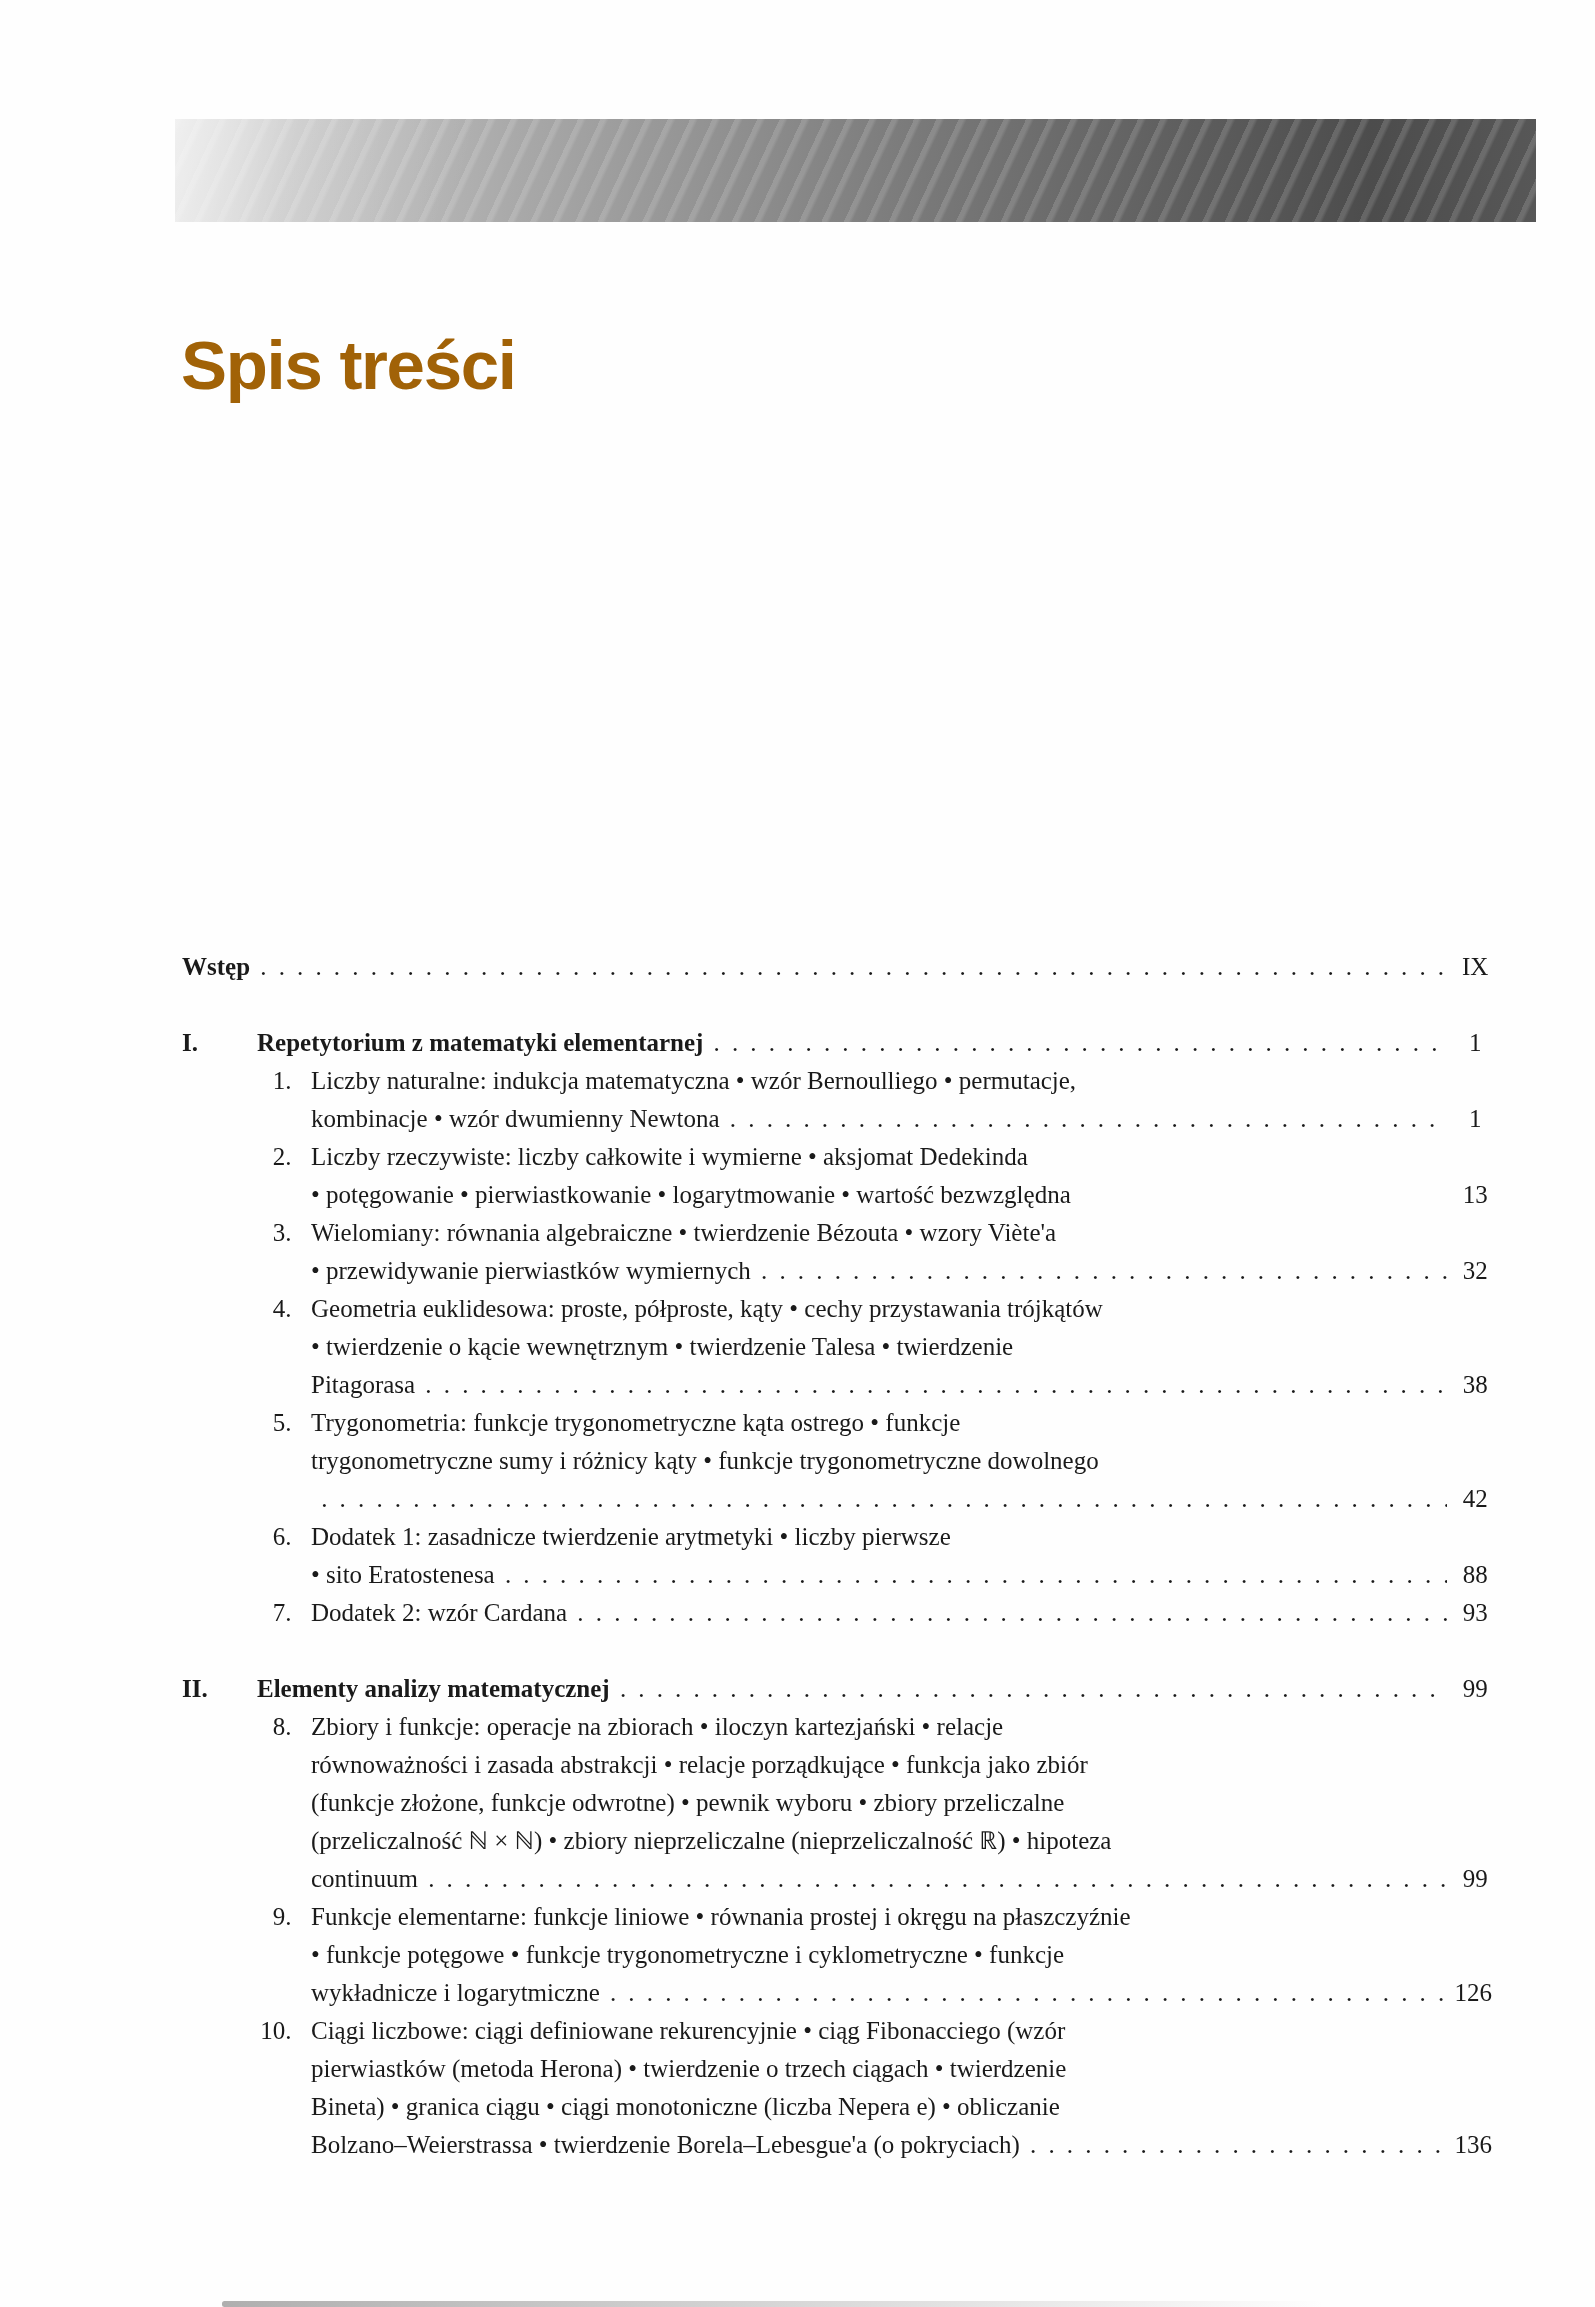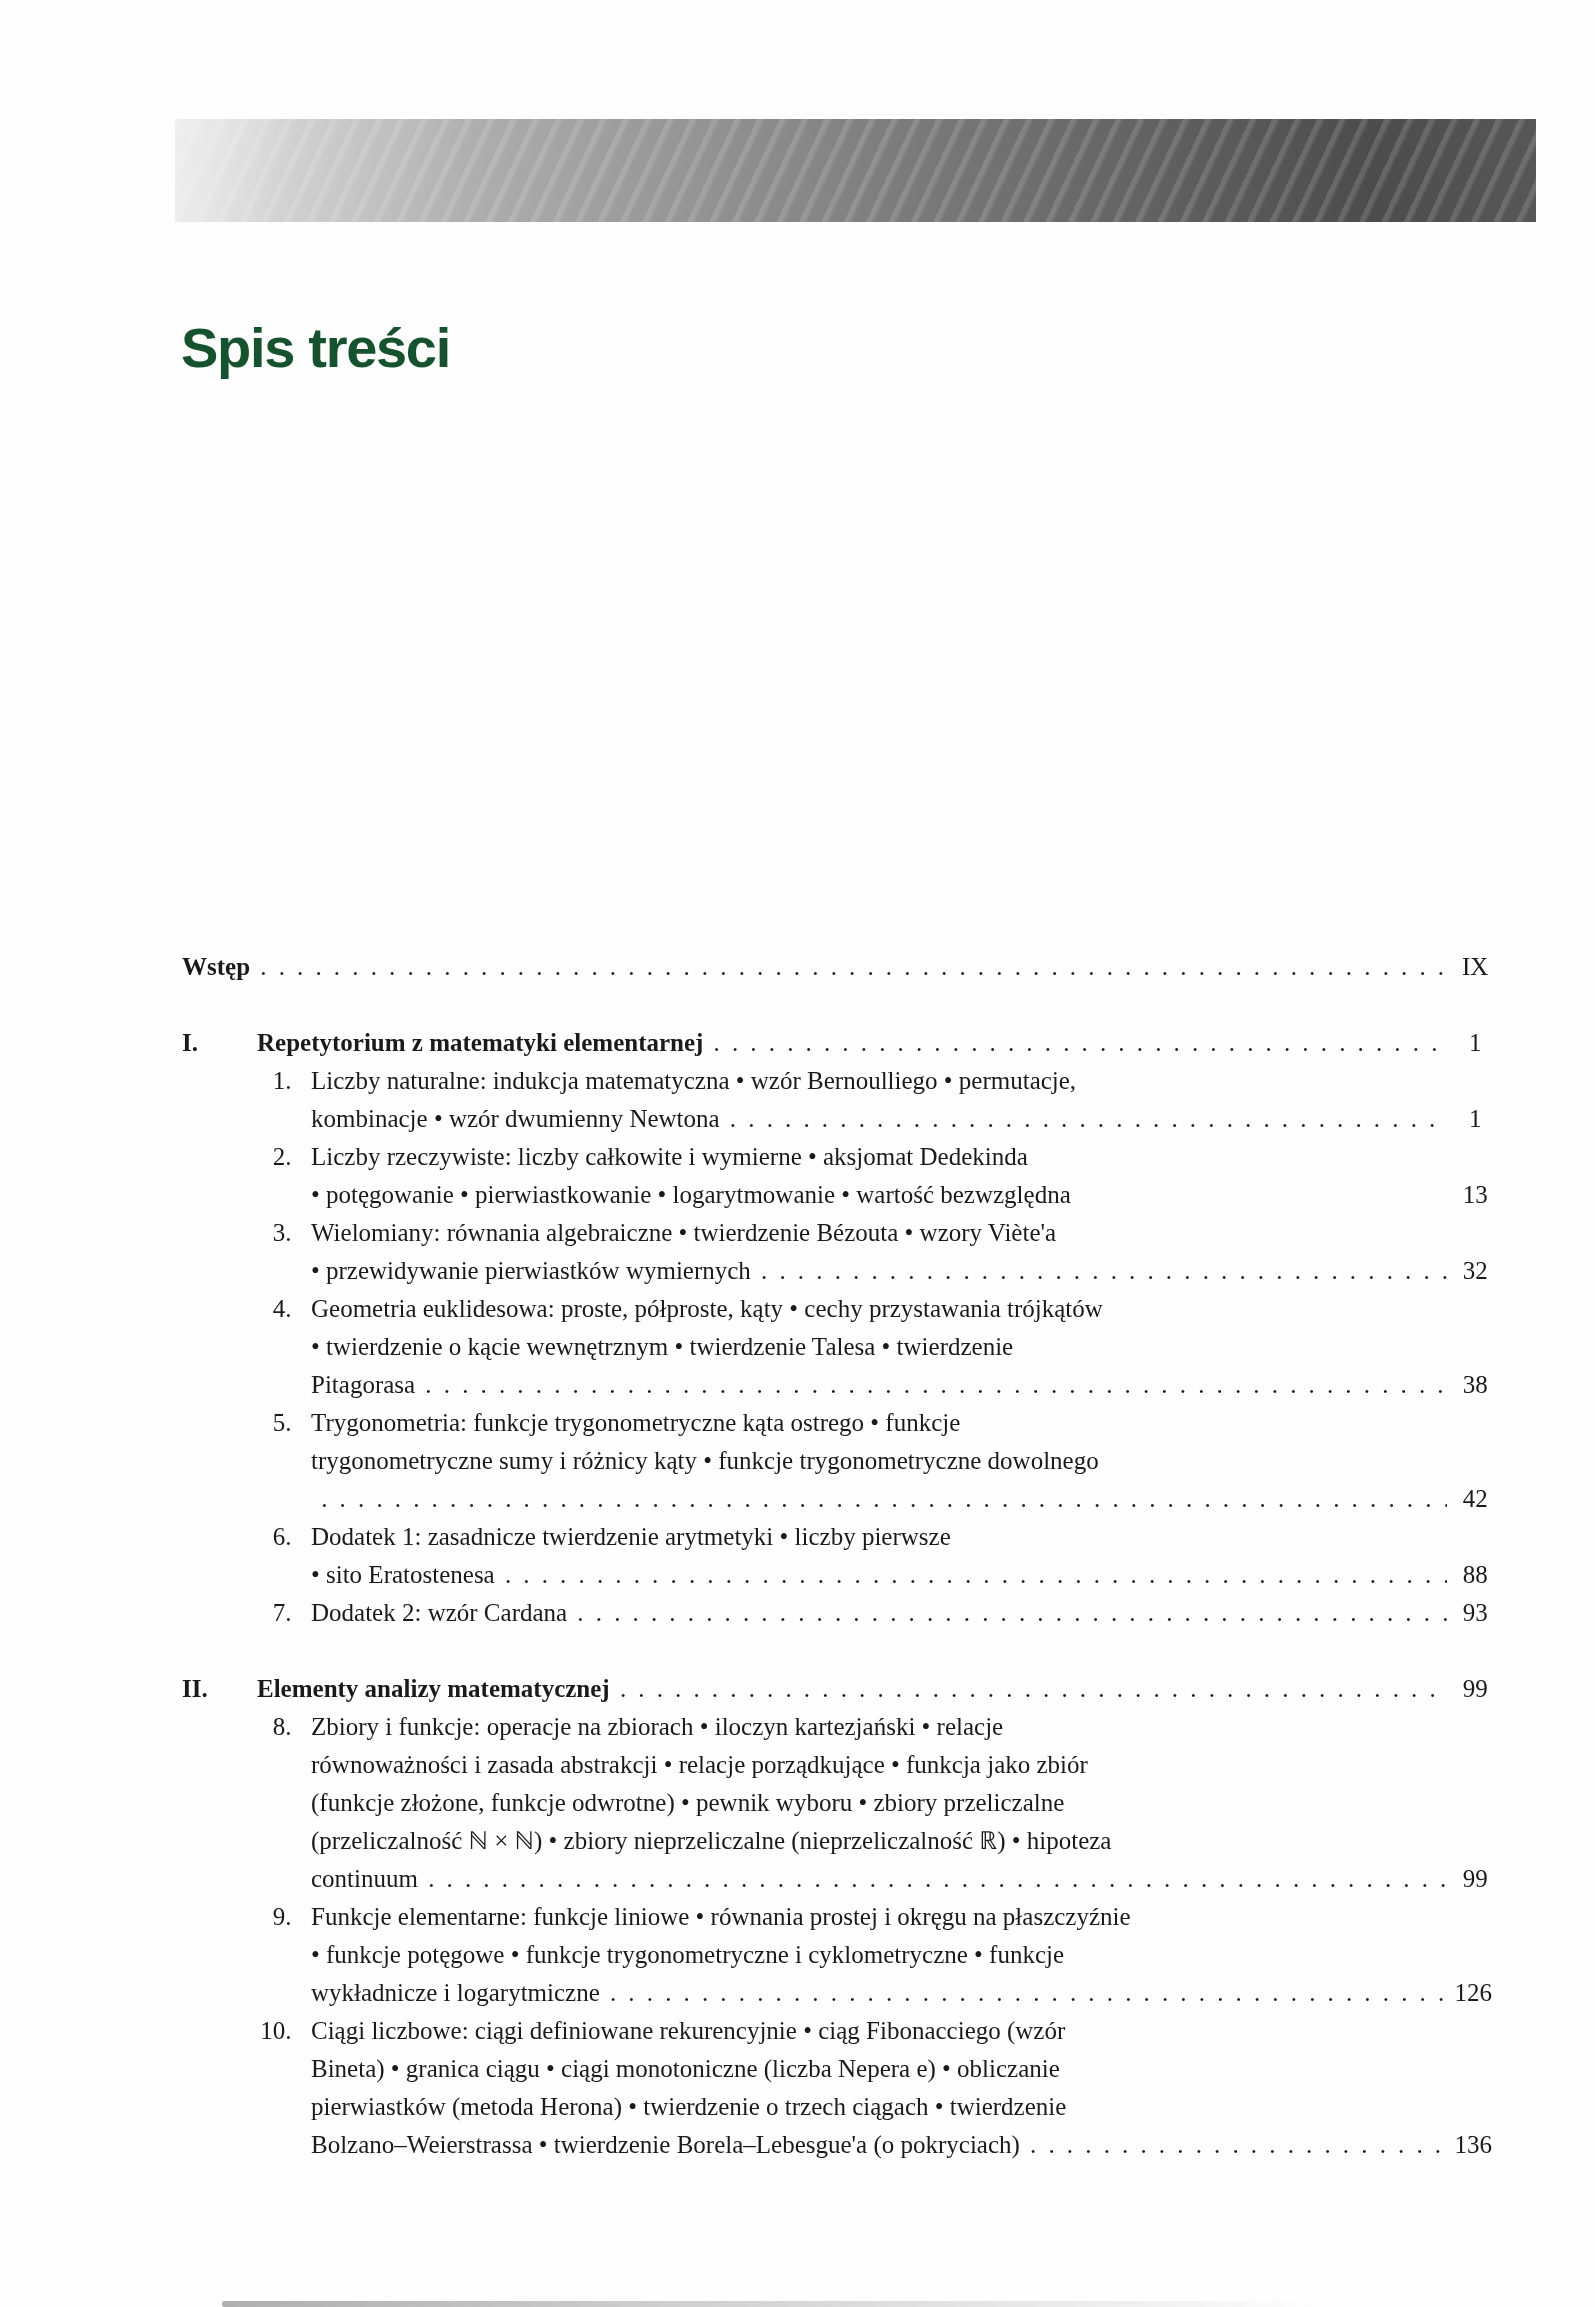--- a/index.html
+++ b/index.html
@@ -16,26 +16,26 @@
     position: absolute;
     left: 175px; top: 119px;
     width: 1361px; height: 103px;
     background:
       linear-gradient(104deg, rgba(255,255,255,.60) 0%, rgba(255,255,255,.18) 9%, rgba(255,255,255,0) 22%),
       repeating-linear-gradient(115deg, rgba(255,255,255,.14) 0px, rgba(255,255,255,.14) 4.2px, rgba(0,0,0,0) 7.6px, rgba(0,0,0,0) 20.3px),
       linear-gradient(to right, #d8d8d8 0%, #c0c0c0 12%, #a9a9a9 25%, #919191 40%, #797979 55%, #616161 72%, #4c4c4c 88%, #575757 100%);
   }
   .page-title {
     position: absolute;
-    left: 181px; top: 315px;
+    left: 181px; top: 326px;
     font-family: "Liberation Sans", "DejaVu Sans", sans-serif;
     font-weight: 700;
-    font-size: 56px;
+    font-size: 69px;
     letter-spacing: -1.3px;
-    color: #14532d;
+    color: #a16207;
   }
   #toc {
     position: absolute;
     left: 182px; top: 948px;
     width: 1310px;
     font-size: 25px;
     line-height: 38px;
   }
   .row { display: flex; align-items: baseline; }
   .bold { font-weight: 700; }
@@ -203,24 +203,24 @@
           <span class="leader">. . . . . . . . . . . . . . . . . . . . . . . . . . . . . . . . . . . . . . . . . . . . . . . . . . . . . . . . . . . . . . . . . . . . . . . . . . . . . . . . . . . . . . . . . . . . . . . . . . . . . . . . . . . . . . . . . . . . . . . . . . . . . . . . . . . . . . . . . . . . . . . . . . . . . . </span>
           <span class="page">126</span>
         </div>
       </div>
       <div>
         <div class="row item-first">
           <span class="item-num">10.</span>
           <span class="item-text">Ciągi liczbowe: ciągi definiowane rekurencyjnie • ciąg Fibonacciego (wzór</span>
         </div>
         <div class="row cont">
+          <span class="item-text">pierwiastków (metoda Herona) • twierdzenie o trzech ciągach • twierdzenie</span>
+        </div>
+        <div class="row cont">
           <span class="item-text">Bineta) • granica ciągu • ciągi monotoniczne (liczba Nepera e) • obliczanie</span>
-        </div>
-        <div class="row cont">
-          <span class="item-text">pierwiastków (metoda Herona) • twierdzenie o trzech ciągach • twierdzenie</span>
         </div>
         <div class="row cont last">
           <span class="item-text">Bolzano–Weierstrassa • twierdzenie Borela–Lebesgue'a (o pokryciach)</span>
           <span class="leader">. . . . . . . . . . . . . . . . . . . . . . . . . . . . . . . . . . . . . . . . . . . . . . . . . . . . . . . . . . . . . . . . . . . . . . . . . . . . . . . . . . . . . . . . . . . . . . . . . . . . . . . . . . . . . . . . . . . . . . . . . . . . . . . . . . . . . . . . . . . . . . . . . . . . . . </span>
           <span class="page">136</span>
         </div>
       </div>
     </div>
   </div>
 

